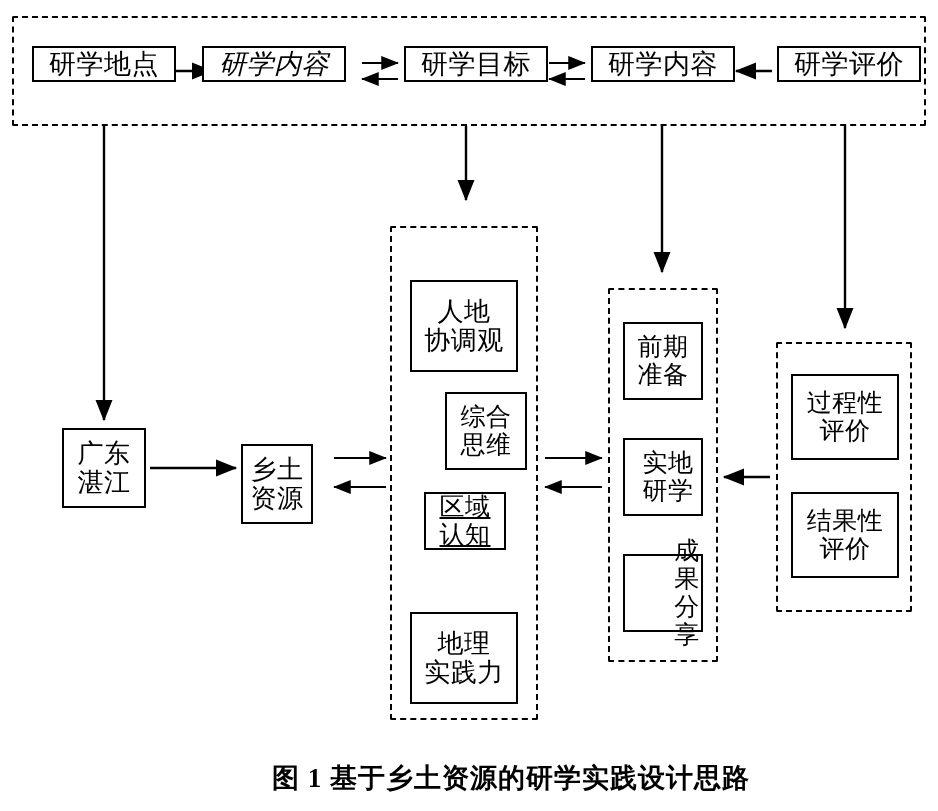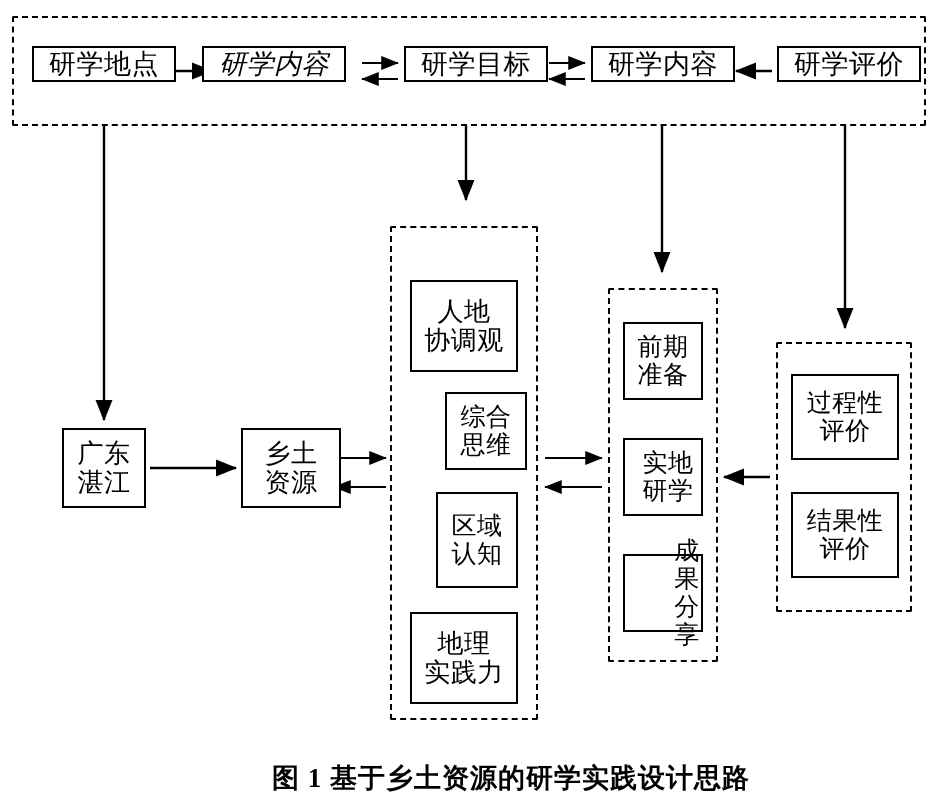--- a/index.html
+++ b/index.html
@@ -127,30 +127,30 @@
 
   <div class="box top-row-box" style="left:404px; top:46px; width:144px;">研学目标</div>
 
   <div class="box top-row-box" style="left:591px; top:46px; width:144px;">研学内容</div>
 
   <div class="box top-row-box" style="left:777px; top:46px; width:144px;">研学评价</div>
 
   <div class="box mid-box" style="left:62px; top:428px; width:84px; height:80px;">广东
 湛江</div>
 
-  <div class="box mid-box" style="left:241px; top:428px; width:100px; height:80px;">乡土
+  <div class="box mid-box" style="left:241px; top:444px; width:72px; height:80px;">乡土
 资源</div>
 
   <div class="box mid-box" style="left:410px; top:247px; width:108px; height:92px;margin-top:33px;">人地
 协调观</div>
 
   <div class="box small-box" style="left:424px; top:392px; width:82px; height:78px;margin-left:21px;">综合
 思维</div>
 
-  <div class="box small-box" style="left:436px; top:492px; width:82px; height:96px;">区域
+  <div class="box small-box" style="left:424px; top:492px; width:82px; height:58px;text-decoration:underline;">区域
 认知</div>
 
   <div class="box mid-box" style="left:410px; top:612px; width:108px; height:92px;">地理
 实践力</div>
 
   <div class="box small-box" style="left:623px; top:322px; width:80px; height:78px;">前期
 准备</div>
 
   <div class="box small-box" style="left:623px; top:438px; width:80px; height:78px;padding-left:10px;">实地
 研学</div>

